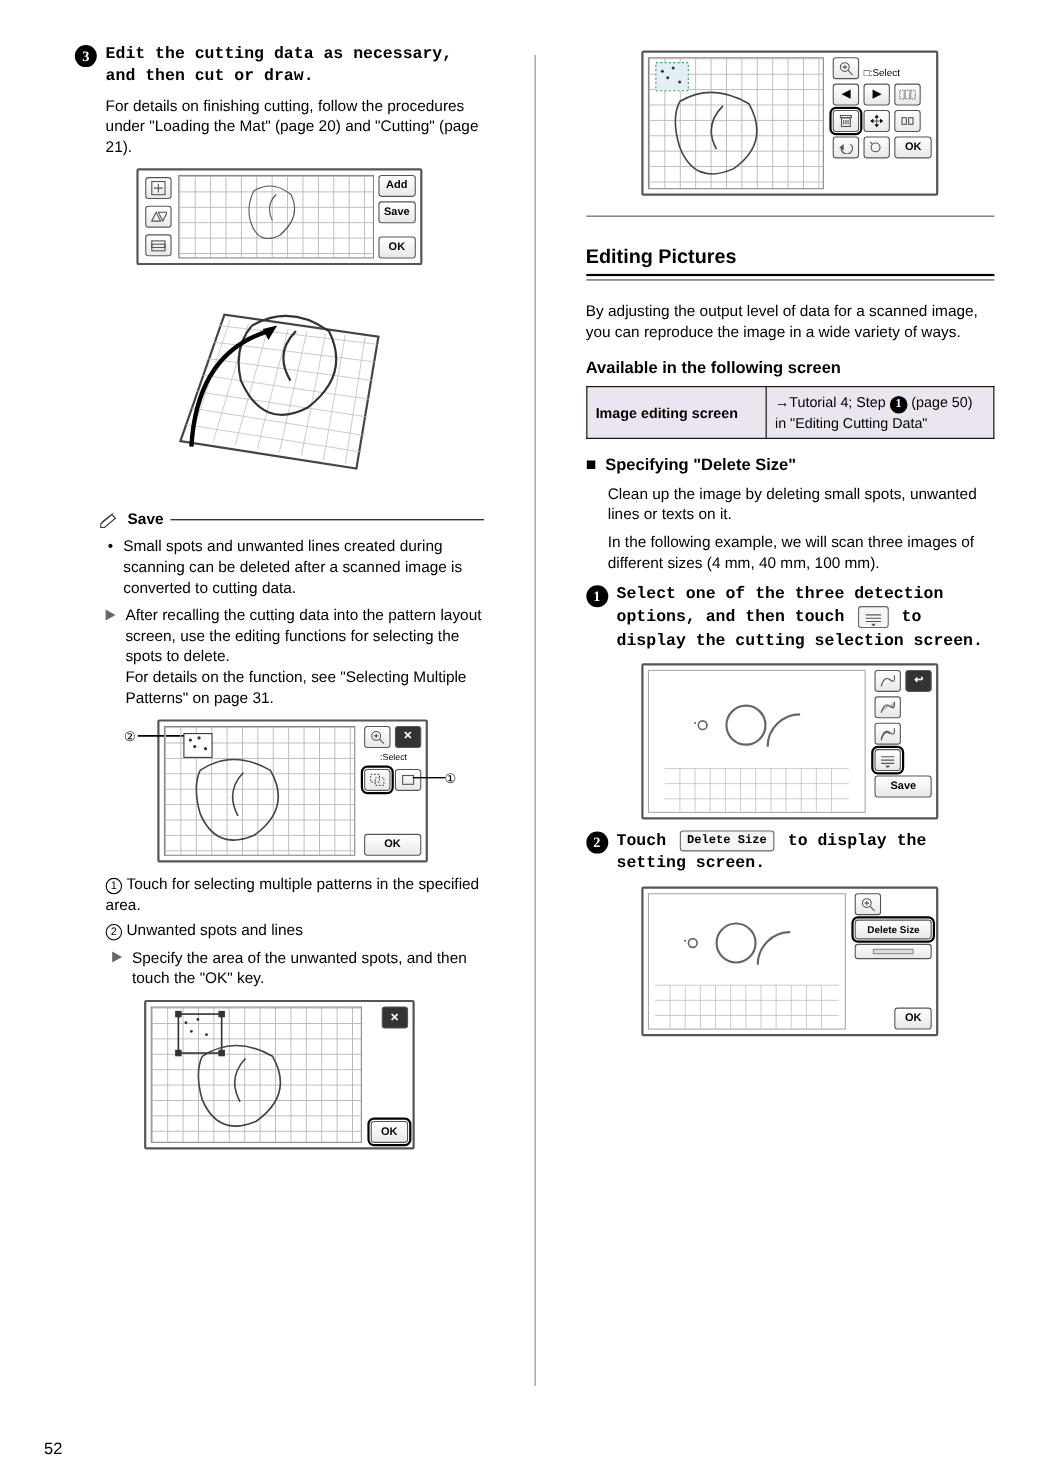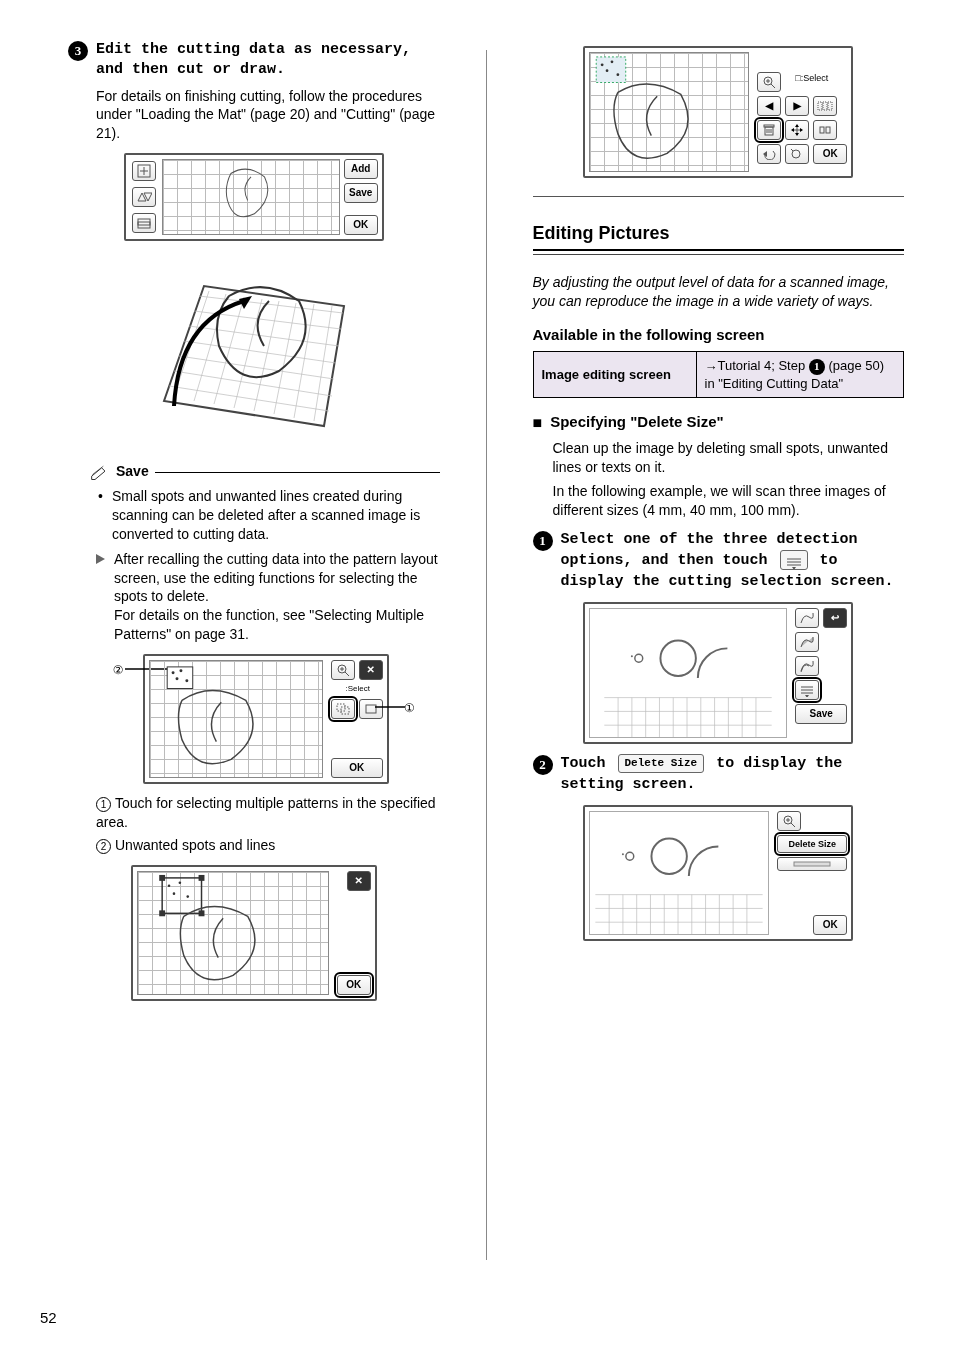--- a/index.html
+++ b/index.html
@@ -9,21 +9,21 @@
   .col-left { padding-right: 10px; }
   .col-right { padding-left: 10px; }
   .divider { width: 1px; background: #888; margin-top: 10px; height: 1210px; }
 
   .step-row { display: flex; align-items: flex-start; gap: 8px; margin-bottom: 6px; }
   .step-ball { width: 20px; height: 20px; border-radius: 50%; background: #000; color: #fff; font-weight: bold; font-size: 13px; display: inline-flex; align-items: center; justify-content: center; flex: 0 0 20px; margin-top: 1px; font-family: Georgia, serif; }
   .step-ball.small { width: 16px; height: 16px; font-size: 11px; }
   .step-title { font-weight: bold; font-size: 15px; font-family: Liberation Mono, monospace; }
 
   .para { margin: 6px 0 10px 28px; }
-  .para.noindent { margin-left: 0; font-style: italic; }
+  .para.noindent { margin-left: 0; }
 
   .fig { text-align: center; margin: 10px 0; }
   .fig svg { display: inline-block; }
 
   .memo-block { margin: 16px 0 8px 22px; }
   .memo-head { display: flex; align-items: center; gap: 6px; font-weight: bold; font-size: 14px; margin-bottom: 6px; }
   .memo-line { flex: 1; height: 1px; background: #000; margin-top: 2px; }
   .memo-pencil { width: 20px; height: 16px; }
   .bullet-list { list-style: none; margin-left: 6px; }
   .bullet-list li { position: relative; padding-left: 16px; margin-bottom: 6px; }
@@ -215,20 +215,23 @@
               <div class="ui-btn">OK</div>
             </div>
           </div>
         </div>
       </div>
     </div>
 
     <div style="margin:10px 0 0 28px;">
       <div style="margin-bottom:4px;"><span class="circled-num">1</span><span>Touch for selecting multiple patterns in the specified area.</span></div>
       <div style="margin-bottom:6px;"><span class="circled-num">2</span><span>Unwanted spots and lines</span></div>
+      <ul class="tri-list">
+          <li>Specify the area of the unwanted spots, and then touch the "OK" key.</li>
+        </ul>
     </div>
 
     <div class="fig">
       <div class="screen" style="width:246px;">
         <div class="screen-inner">
           <div class="grid" style="flex:1;margin:4px;height:124px;position:relative;">
             <svg width="100%" height="100%" viewBox="0 0 160 124" style="position:absolute;inset:0;">
               <rect x="8" y="6" width="40" height="36" fill="none" stroke="#333" stroke-width="1.5"></rect>
               <rect x="5" y="3" width="6" height="6" fill="#333"></rect>
                 <rect x="45" y="3" width="6" height="6" fill="#333"></rect>
@@ -264,21 +267,21 @@
             <svg width="100%" height="100%" viewBox="0 0 160 120" style="position:absolute;inset:0;">
               <rect x="6" y="4" width="30" height="26" fill="#e3eef5" stroke="#3a6" stroke-dasharray="2"></rect>
               <circle cx="12" cy="12" r="1.4" fill="#333"></circle>
                 <circle cx="22" cy="9" r="1.4" fill="#333"></circle>
               <circle cx="17" cy="18" r="1.4" fill="#333"></circle>
                 <circle cx="28" cy="22" r="1.4" fill="#333"></circle>
               <path d="M28 40 Q58 22 92 42 Q112 78 78 102 Q42 118 28 82 Q20 56 28 40 M68 44 Q50 62 62 84" fill="none" stroke="#444" stroke-width="1.5"></path>
             </svg>
           </div>
           <div class="side-btns" style="min-width:94px;">
-            <div style="display:flex;gap:14px;align-items:flex-start;margin-top:20px;">
+            <div style="display:flex;gap:4px;align-items:flex-end;">
               <div class="ui-btn sq">
                   <svg width="14" height="14">
                     <circle cx="6" cy="6" r="4" fill="none" stroke="#555"></circle>
                     <line x1="9" y1="9" x2="13" y2="13" stroke="#555"></line>
                     <line x1="6" y1="4" x2="6" y2="8" stroke="#555"></line>
                     <line x1="4" y1="6" x2="8" y2="6" stroke="#555"></line>
                   </svg>
                 </div>
               <span style="font-size:9px;">□<span>:Select</span></span>
             </div>

